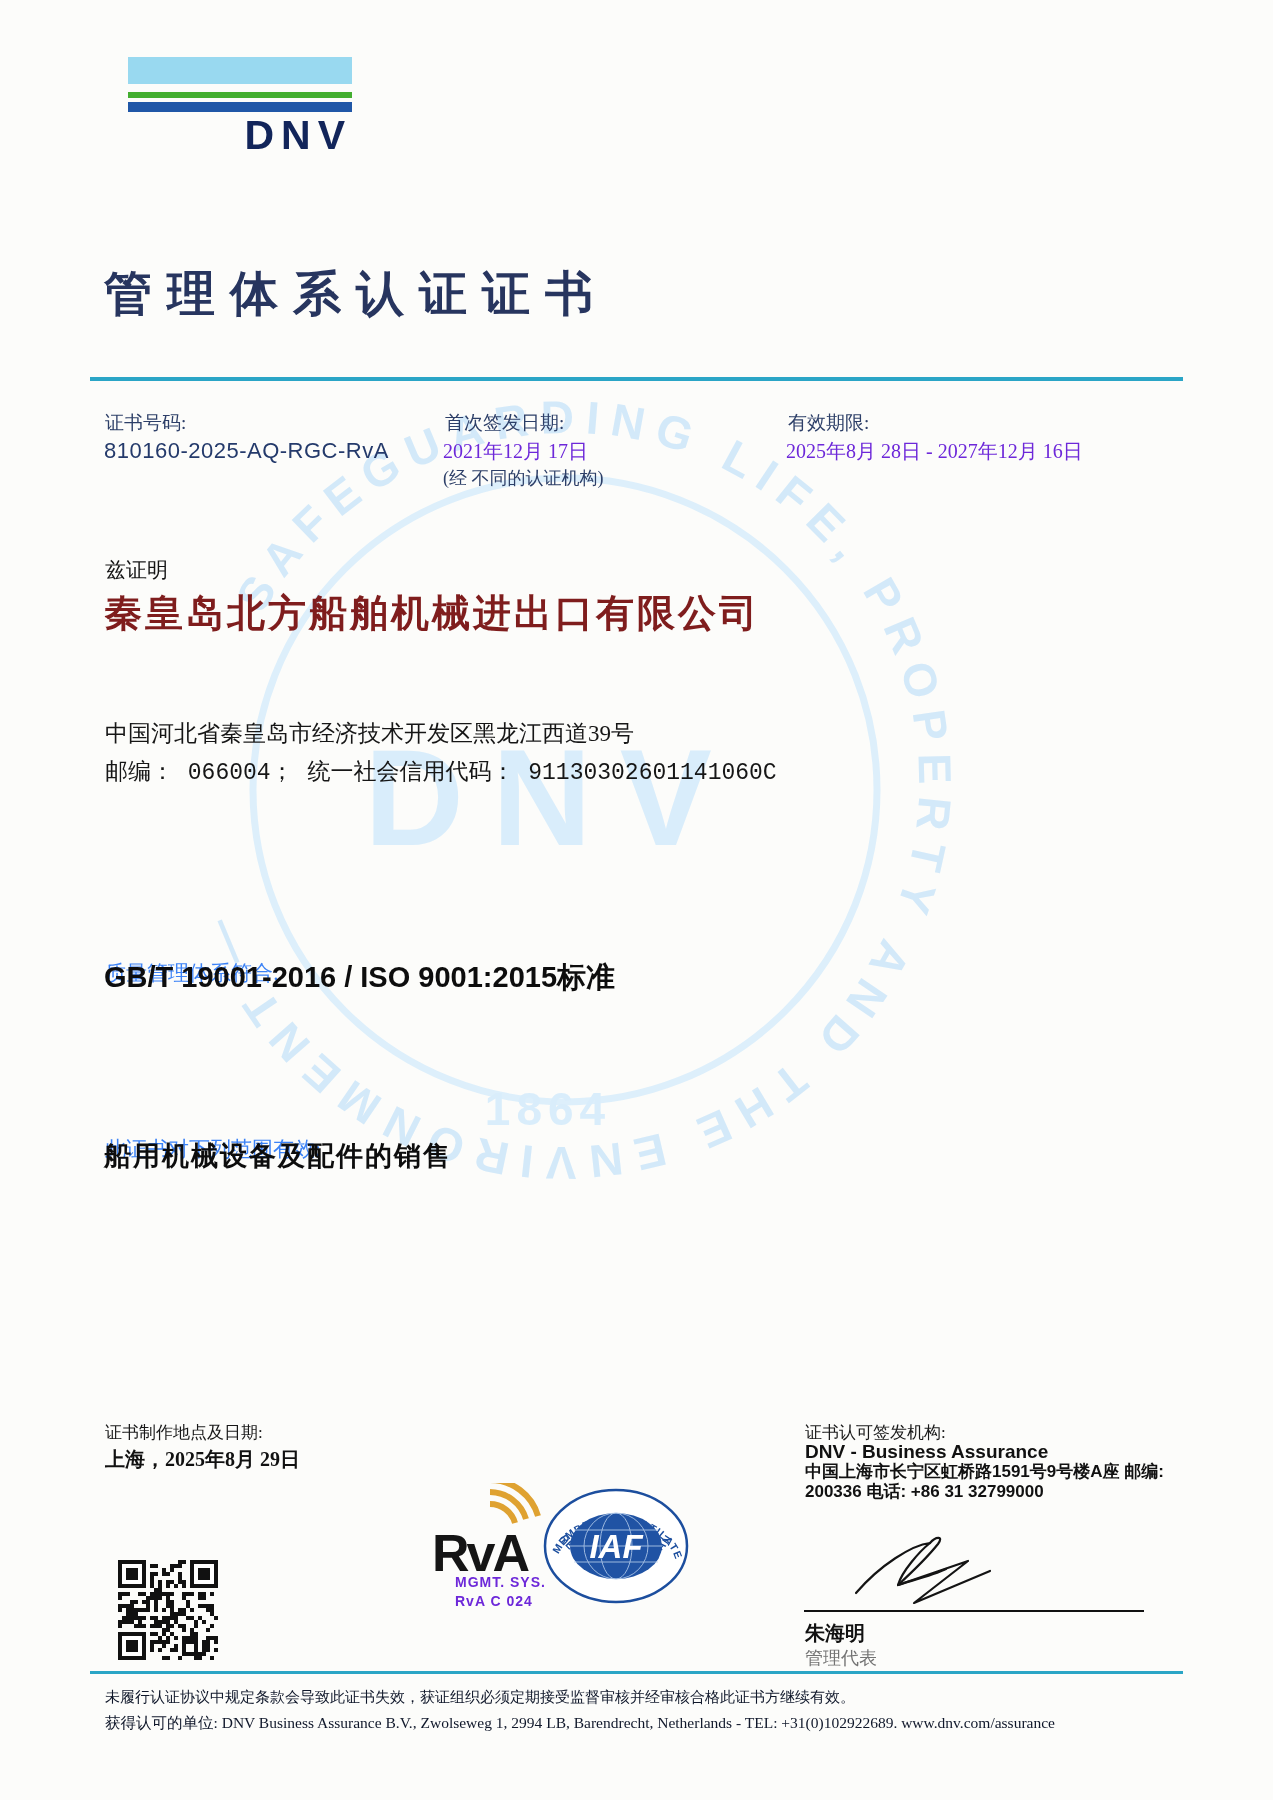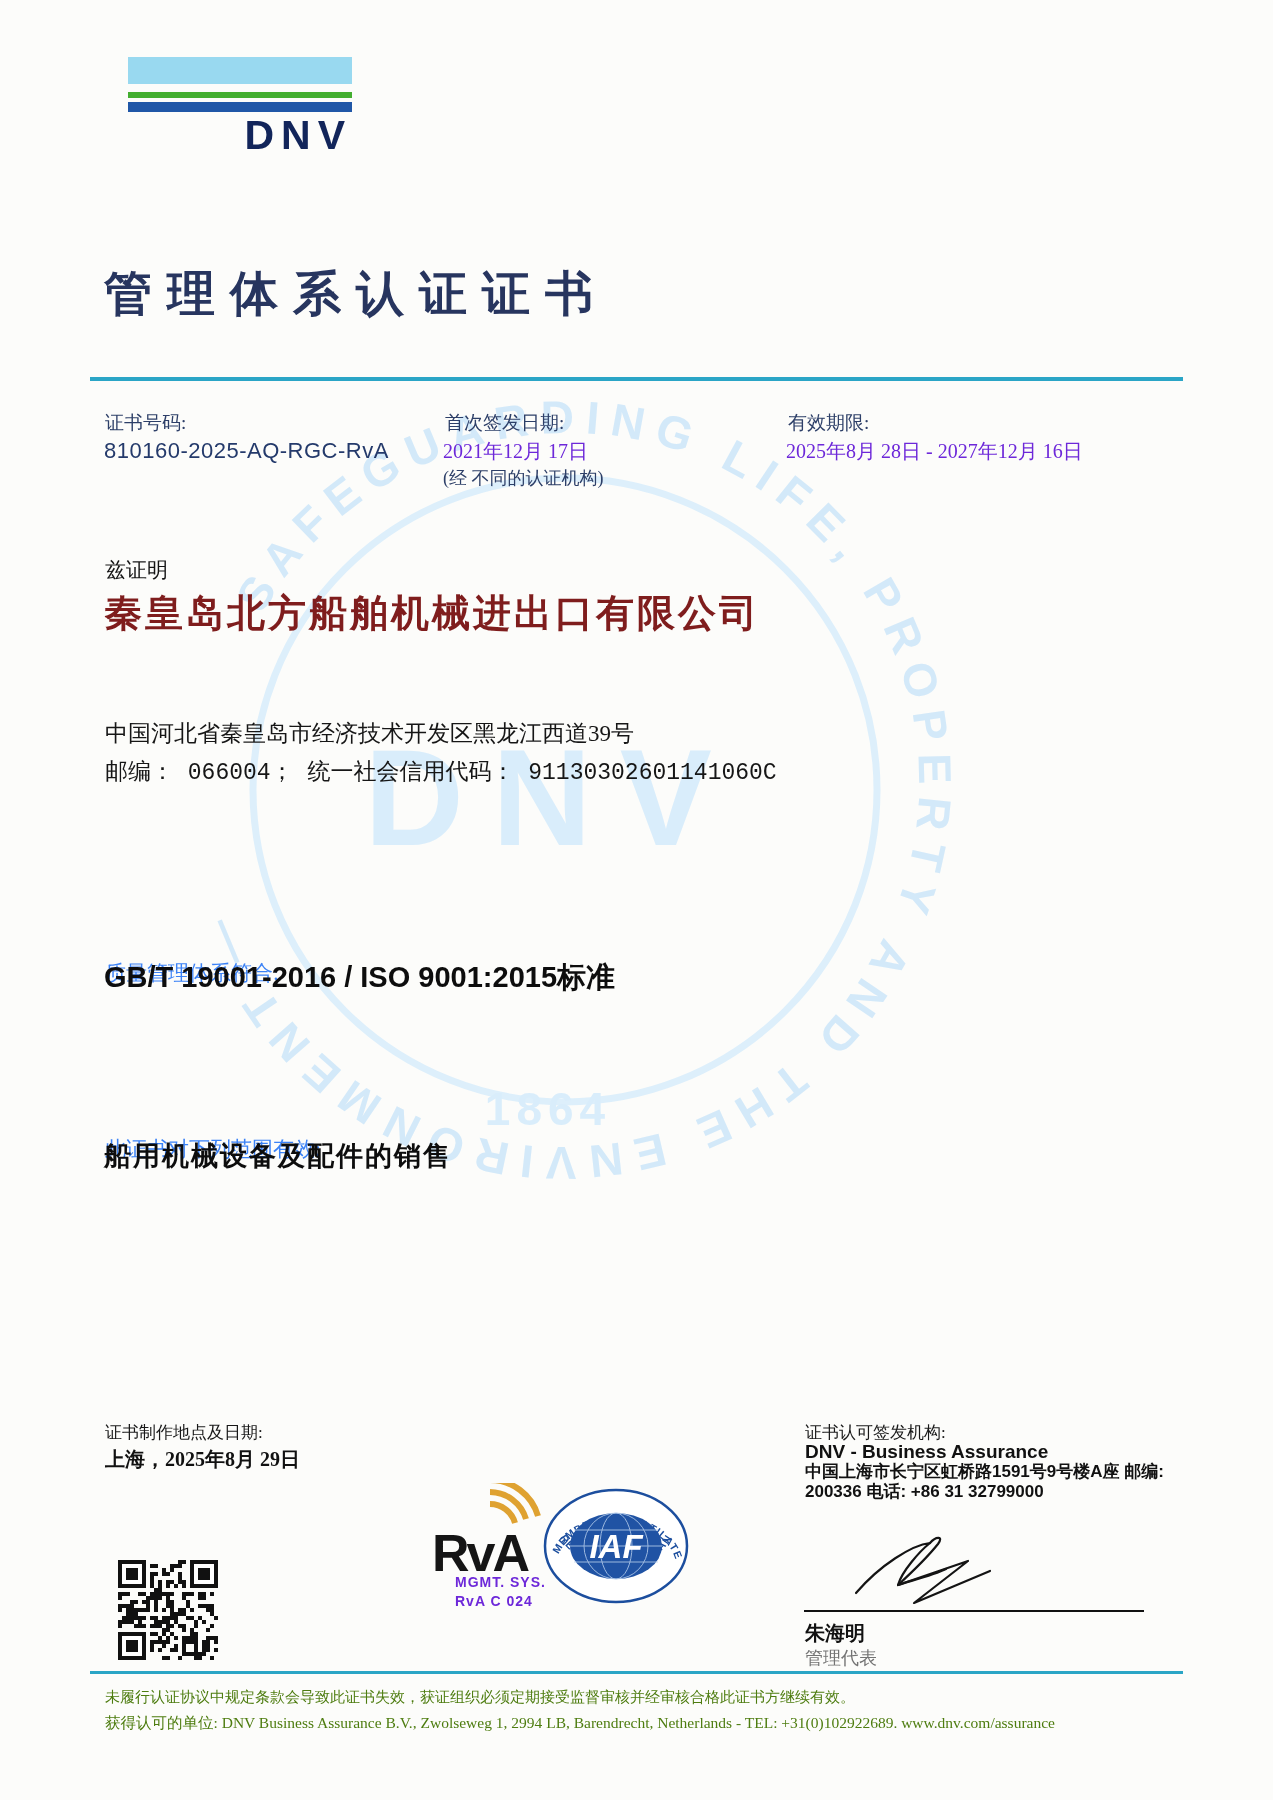--- a/index.html
+++ b/index.html
@@ -33,21 +33,21 @@
   .company{position:absolute;left:104px;top:588px;font-size:38px;font-weight:bold;color:#7f1d1d;letter-spacing:3px;}
   .addr{position:absolute;left:105px;font-size:23px;color:#161616;}
   .sec-label{position:absolute;left:105px;font-size:21px;color:#3b82f6;margin-top:37px;}
   .std-value{position:absolute;left:104px;top:958px;font-size:29px;font-weight:bold;color:#0d0d0d;
     font-family:"Liberation Sans","DejaVu Sans",sans-serif;}
   .scope-value{position:absolute;left:104px;top:1138px;font-size:27px;font-weight:bold;color:#0d0d0d;letter-spacing:2px;}
   .small-label{font-size:17px;color:#181818;}
   .bold-sans{font-family:"Liberation Sans","DejaVu Sans",sans-serif;font-weight:bold;color:#111;}
   .issuer-line{font-size:17px;line-height:19px;}
   .sig-rule{position:absolute;left:804px;top:1610px;width:340px;height:2px;background:#111;}
-  .footer-line{position:absolute;left:105px;font-size:15px;color:#4d7c0f;}
+  .footer-line{position:absolute;left:105px;font-size:15px;color:#0f172a;}
   .rva-text{position:absolute;font-family:"Liberation Sans","DejaVu Sans",sans-serif;
     color:#6d28d9;font-size:14px;letter-spacing:1px;font-weight:bold;}
   .wm{position:absolute;left:0;top:0;pointer-events:none;z-index:0;}
   .fg{z-index:1;}
 </style>
 </head>
 <body>
 
 <div class="page">
 

